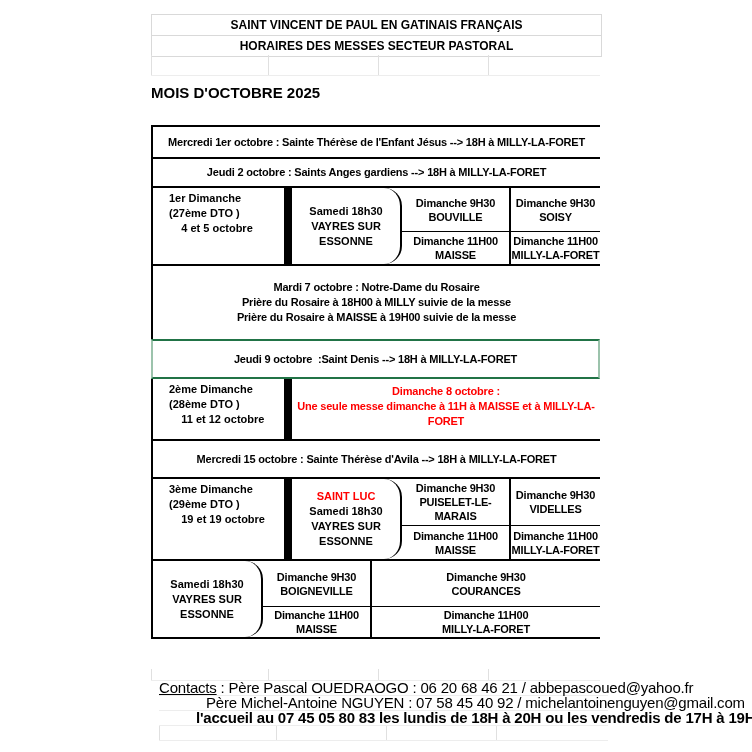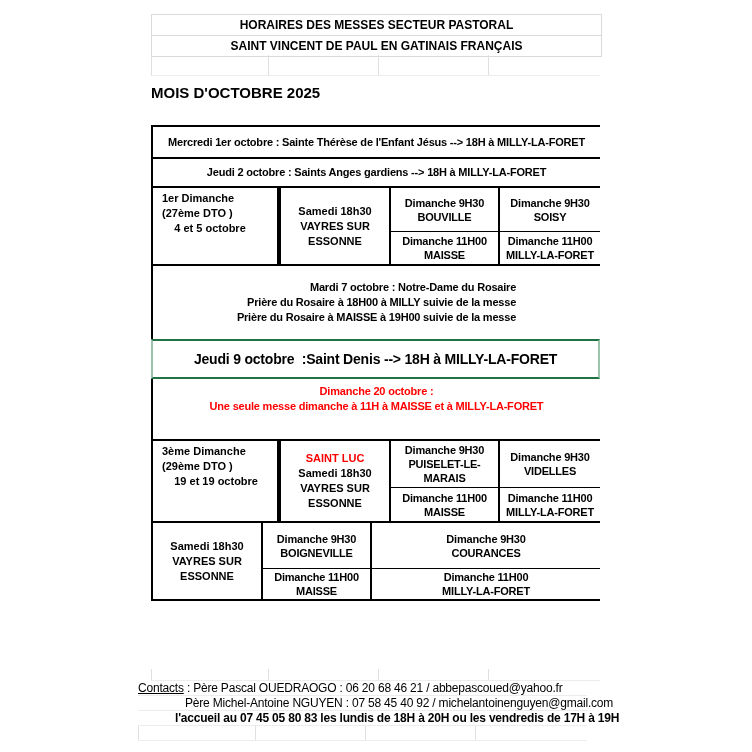--- a/index.html
+++ b/index.html
@@ -17,61 +17,61 @@
 
   
   .vgrid{position:absolute;width:1px;background:#e0e0e0;}
   .hgrid{position:absolute;height:1px;background:#ededed;}
 
   
   .table{top:125px;left:151px;width:449px;border-top:2px solid #000;}
   .row-full{
     border-left:2px solid #000;border-bottom:2px solid #000;
     display:flex;align-items:center;justify-content:center;
-    text-align:right;font-size:11px;letter-spacing:-0.2px;white-space:pre;line-height:15px;
+    text-align:center;font-size:11px;letter-spacing:-0.2px;white-space:pre;line-height:15px;
   }
   .h30{height:30px}.h27{height:27px}.h63{height:73px}.h36{height:36px}.h37{height:37px}
   .nb{border-bottom:none;}
   .green-row{
     height:36px;border-top:2px solid #217346;border-bottom:2px solid #217346;
     border-left:2px solid #9cc3ac;border-right:2px solid #9cc3ac;
     display:flex;align-items:center;justify-content:center;text-align:left;
-    font-size:14px;letter-spacing:-0.2px;white-space:pre;box-sizing:content-box;
+    font-size:11px;letter-spacing:-0.2px;white-space:pre;box-sizing:content-box;
   }
 
   .grid{display:flex;border-left:2px solid #000;border-bottom:2px solid #000;font-size:11px;}
   .g76{height:76px}.g80{height:80px}.g60{height:60px}
-  .gc1{width:115px;border-right:4px solid #000000;padding:3px 0 0 9px;white-space:pre-wrap;line-height:15px;box-sizing:content-box;}
-  .gc2{width:108px;border-right:2px solid #000;display:flex;flex-direction:column;justify-content:center;text-align:center;white-space:pre-wrap;line-height:15px;}
+  .gc1{width:115px;border-right:8px solid #000000;padding:3px 0 0 16px;white-space:pre-wrap;line-height:15px;box-sizing:content-box;}
+  .gc2{width:108px;border-right:2px solid #000;display:flex;flex-direction:column;justify-content:center;text-align:center;white-space:pre-wrap;line-height:15px;border-radius:18px;}
   .gc3{width:107px;border-right:2px solid #000;display:flex;flex-direction:column;}
   .gc4{flex:1;display:flex;flex-direction:column;}
   .gcell{display:flex;flex-direction:column;justify-content:center;text-align:center;white-space:pre-wrap;line-height:14px;letter-spacing:-0.2px;}
   .gtop{border-bottom:1px solid #000;}
   .t43{height:43px}.t46{height:46px}.t45{height:45px}
   .gbot{flex:1;}
   .gmerge{flex:1;color:#ff0000;text-align:center;white-space:pre-wrap;padding-top:5px;line-height:15px;letter-spacing:-0.2px;}
   .red{color:#ff0000;}
 
   
-  .footer{top:681px;left:138px;width:449px;font-weight:400;font-size:12px;letter-spacing:-0.2px;}
+  .footer{top:681px;left:159px;width:449px;font-weight:400;font-size:15px;letter-spacing:-0.2px;}
   .fline{height:14px;line-height:14px;border-bottom:1px solid #ededed;white-space:pre;}
   .f2{padding-left:47px;}
   .f3{padding-left:37px;font-weight:bold;}
   .contacts-u{text-decoration:underline;}
   .fgrid-row{position:relative;height:14px;border-bottom:1px solid #ededed;}
   .fgrid-row .vg{position:absolute;top:0;width:1px;height:14px;background:#e0e0e0;}
 </style>
 </head>
 <body>
 
 <div class="page">
 
   <div class="hdr-box abs">
+    <div class="hdr-row">SAINT VINCENT DE PAUL EN GATINAIS FRANÇAIS</div>
     <div class="hdr-row">HORAIRES DES MESSES SECTEUR PASTORAL</div>
-    <div class="hdr-row">SAINT VINCENT DE PAUL EN GATINAIS FRANÇAIS</div>
   </div>
 
   <div class="vgrid" style="left:151px;top:55px;height:20px;"></div>
   <div class="vgrid" style="left:268px;top:55px;height:20px;"></div>
   <div class="vgrid" style="left:378px;top:55px;height:20px;"></div>
   <div class="vgrid" style="left:488px;top:55px;height:20px;"></div>
   <div class="hgrid" style="left:151px;top:75px;width:449px;"></div>
 
   <div class="mois abs">MOIS D'OCTOBRE 2025</div>
 
@@ -101,24 +101,28 @@
       </div>
     </div>
 
     <div class="row-full h63 nb">Mardi 7 octobre : Notre-Dame du Rosaire
 Prière du Rosaire à 18H00 à MILLY suivie de la messe
 Prière du Rosaire à MAISSE à 19H00 suivie de la messe</div>
 
     <div class="green-row">Jeudi 9 octobre  :Saint Denis --&gt; 18H à MILLY-LA-FORET</div>
 
     <div class="grid g60">
-      <div class="gmerge">Dimanche 20 octobre :
+      <div class="gc1">2ème Dimanche
+(28ème DTO )
+    11 et 12 octobre</div>
+      <div class="gmerge">Dimanche 8 octobre :
 Une seule messe dimanche à 11H à MAISSE et à MILLY-LA-FORET</div>
     </div>
 
+    <div class="row-full h36">Mercredi 15 octobre : Sainte Thérèse d'Avila --&gt; 18H à MILLY-LA-FORET</div>
 
     <div class="grid g80">
       <div class="gc1">3ème Dimanche
 (29ème DTO )
     19 et 19 octobre</div>
       <div class="gc2">
         <div class="red">SAINT LUC</div>
         <div>Samedi 18h30
 VAYRES SUR
 ESSONNE</div>

